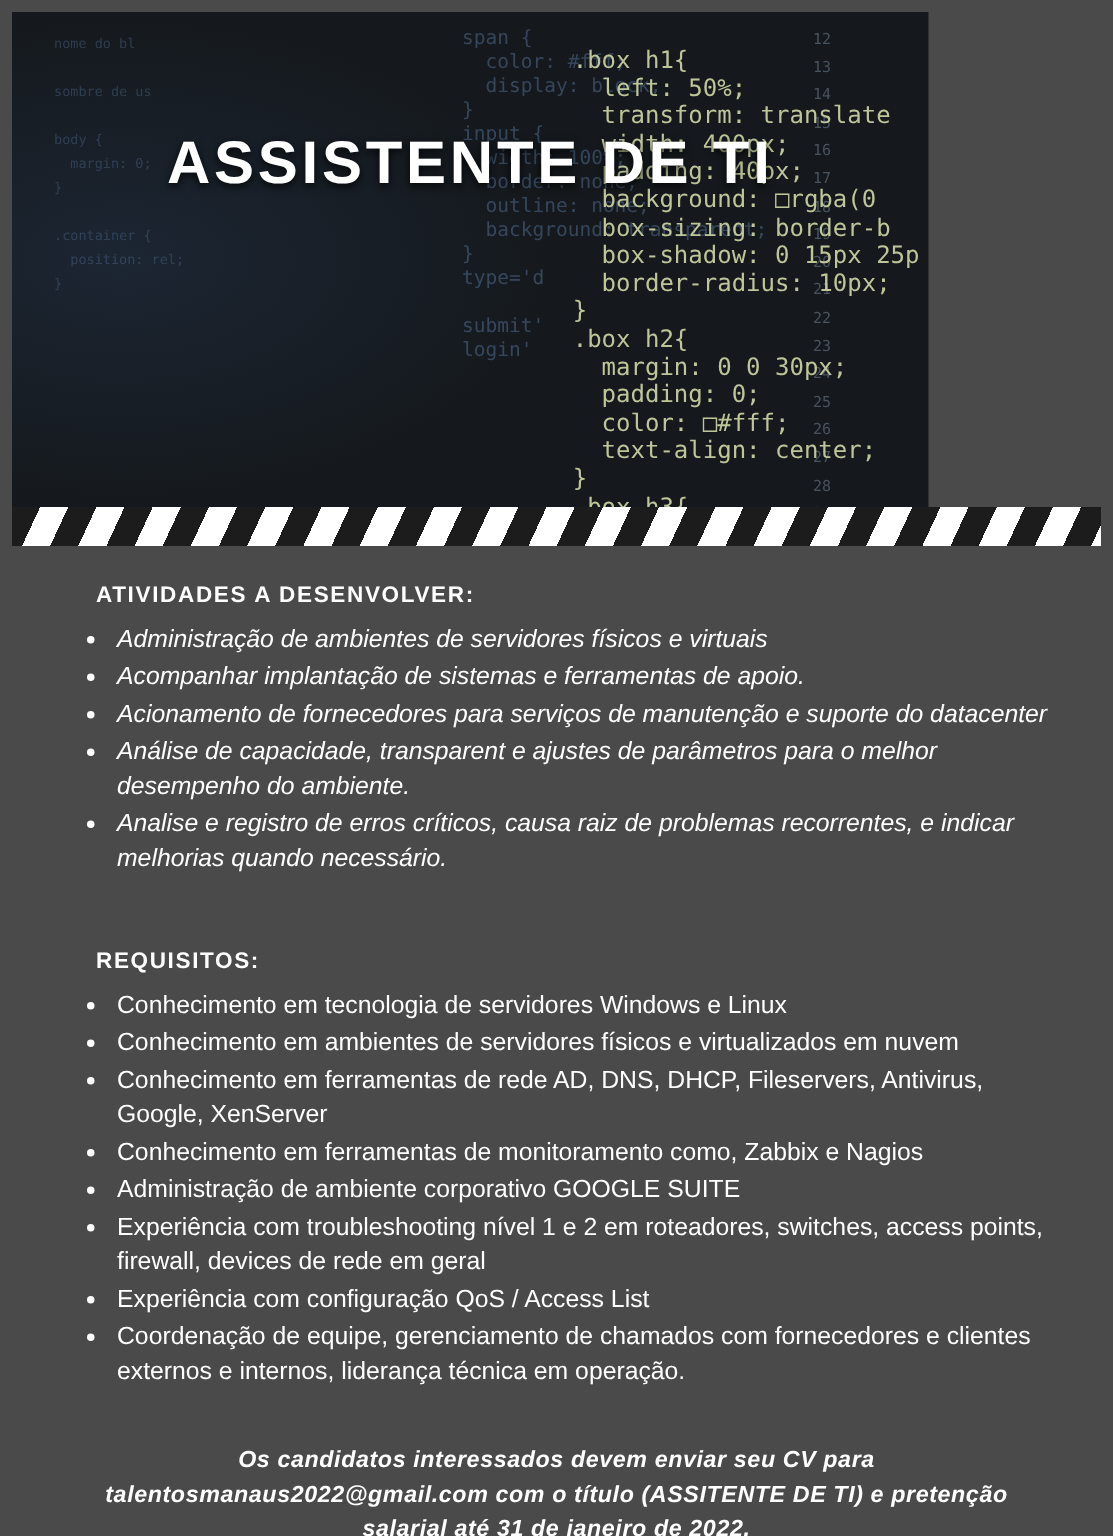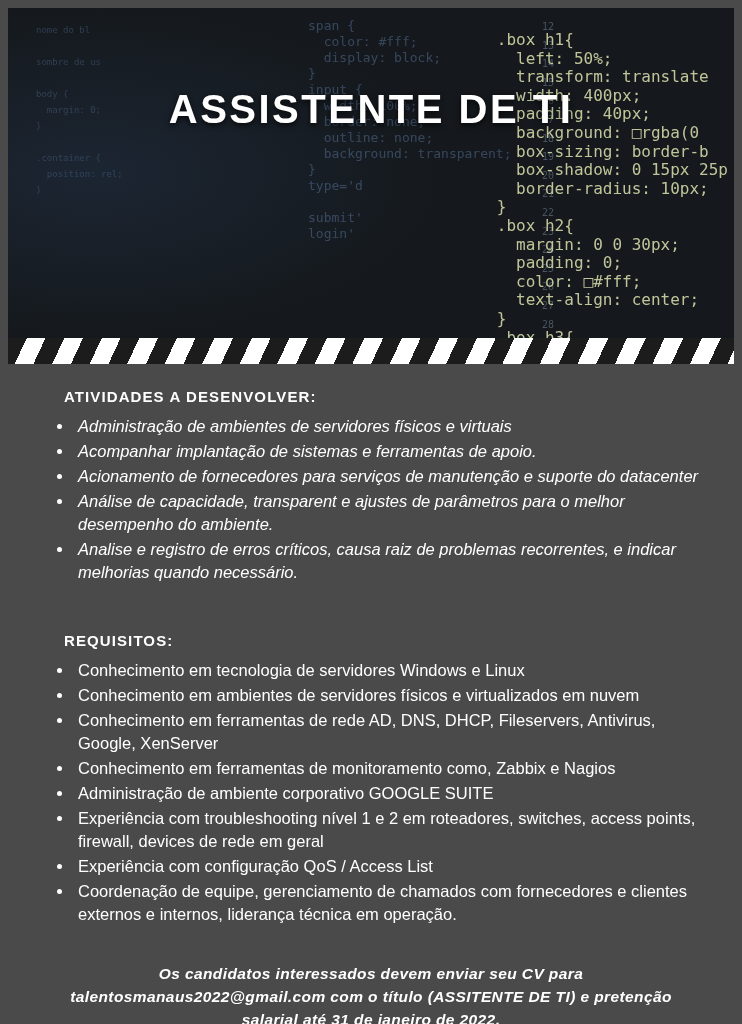--- a/index.html
+++ b/index.html
@@ -20,24 +20,25 @@
     height: 1024px;
     background: #4a4a4a;
     box-sizing: border-box;
     padding: 8px 8px 0 8px;
     overflow: hidden;
   }
 
   
   .hero {
     position: relative;
-    width: 726px;
+    width: 578px;
     height: 330px;
     background: #15191d;
     overflow: hidden;
+    padding-left: 33px;
   }
   .code-bg {
     position: absolute;
     inset: 0;
     overflow: hidden;
   }
   .code-col {
     position: absolute;
     font-family: "DejaVu Sans Mono", monospace;
     font-size: 10px;

